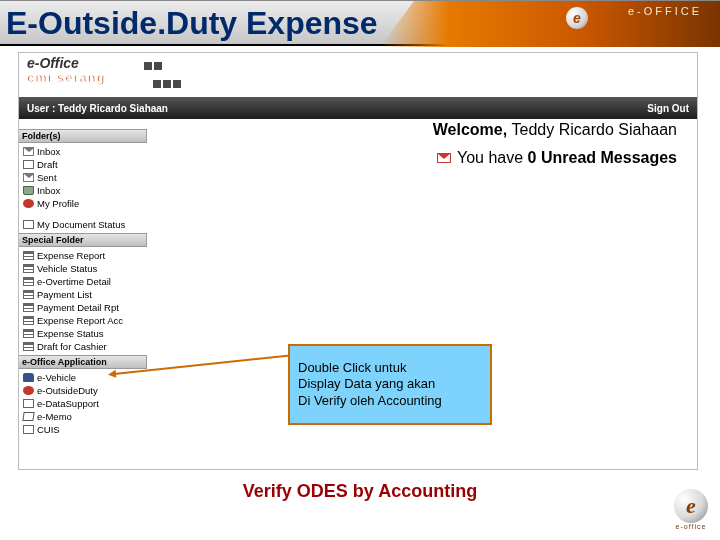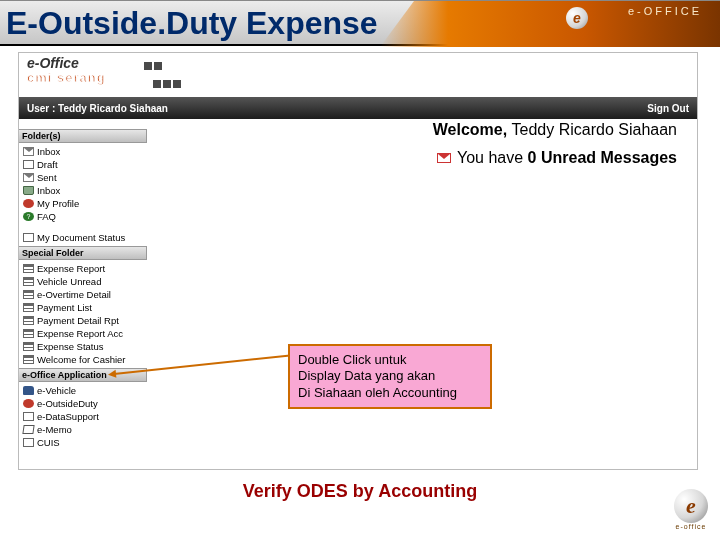--- a/index.html
+++ b/index.html
@@ -62,21 +62,21 @@
   .main { flex:1; padding:6px 10px; font-size:16px; }
   .welcome { text-align:right; padding-right:10px; }
   .msg-line { text-align:right; padding-right:10px; margin-top:10px;
     display:flex; justify-content:flex-end; align-items:center; gap:6px; }
   .msg-ic { width:14px; height:10px; background:#fff; border:1px solid #c33; position:relative; }
   .msg-ic::after { content:""; position:absolute; left:0; right:0; top:0;
     border-left:6px solid transparent; border-right:6px solid transparent;
     border-top:5px solid #c33; }
   
   .callout { position:absolute; left:288px; top:344px; width:204px;
-    border:2px solid #cc6b00; background:#f9a8d4; padding:6px 8px;
+    border:2px solid #cc6b00; background:#7dd3fc; padding:14px 8px;
     font-family:"Comic Sans MS",cursive; font-size:13px; line-height:1.25; color:#000; }
   .arrow-line { position:absolute; left:114px; top:373px; width:177px; height:2px; background:#cc6b00;
     transform-origin:left center; transform:rotate(-6deg); }
   .arrow-line::before { content:""; position:absolute; left:-6px; top:-3px;
     border-right:8px solid #cc6b00; border-top:4px solid transparent;
     border-bottom:4px solid transparent; }
   
   .footer-title { position:absolute; left:0; right:0; bottom:38px; text-align:center;
     font:bold 18px Arial; color:#990000;margin-top:32px; }
   
@@ -128,37 +128,33 @@
           <span>Sent</span>
         </div>
       <div class="nav-item">
           <span class="ic ic-trash"></span>
           <span>Inbox</span>
         </div>
       <div class="nav-item">
           <span class="ic ic-user"></span>
           <span>My Profile</span>
         </div>
-      <div class="nav-item">
-          <span class="ic ic-q">?</span>
-          <span>FAQ</span>
-        </div>
       <div class="nav-item" style="margin-top:8px">
           <span class="ic ic-doc"></span>
           <span>My Document Status</span>
         </div>
 
       <div class="section-head">Special Folder</div>
       <div class="nav-item">
           <span class="ic ic-list"></span>
           <span>Expense Report</span>
         </div>
       <div class="nav-item">
           <span class="ic ic-list"></span>
-          <span>Vehicle Unread</span>
+          <span>Vehicle Status</span>
         </div>
       <div class="nav-item">
           <span class="ic ic-list"></span>
           <span>e-Overtime Detail</span>
         </div>
       <div class="nav-item">
           <span class="ic ic-list"></span>
           <span>Payment List</span>
         </div>
       <div class="nav-item">
@@ -168,21 +164,21 @@
       <div class="nav-item">
           <span class="ic ic-list"></span>
           <span>Expense Report Acc</span>
         </div>
       <div class="nav-item">
           <span class="ic ic-list"></span>
           <span>Expense Status</span>
         </div>
       <div class="nav-item">
           <span class="ic ic-list"></span>
-          <span>Welcome for Cashier</span>
+          <span>Draft for Cashier</span>
         </div>
 
       <div class="section-head">e-Office Application</div>
       <div class="nav-item">
           <span class="ic ic-car"></span>
           <span>e-Vehicle</span>
         </div>
       <div class="nav-item">
           <span class="ic ic-user"></span>
           <span>e-OutsideDuty</span>
@@ -212,21 +208,21 @@
         </span>
       </div>
     </div>
   </div>
 </div>
 
 <div class="arrow-line"></div>
 <div class="callout">
   <div>Double Click untuk</div>
   <div>Display Data yang akan</div>
-  <div>Di Siahaan oleh Accounting</div>
+  <div>Di Verify oleh Accounting</div>
 </div>
 
 <div class="footer-title">Verify ODES by Accounting</div>
 
 <div class="corner">
   <div class="eball">e</div>
   <div class="txt">e-office</div>
 </div>
 
 </body></html>

